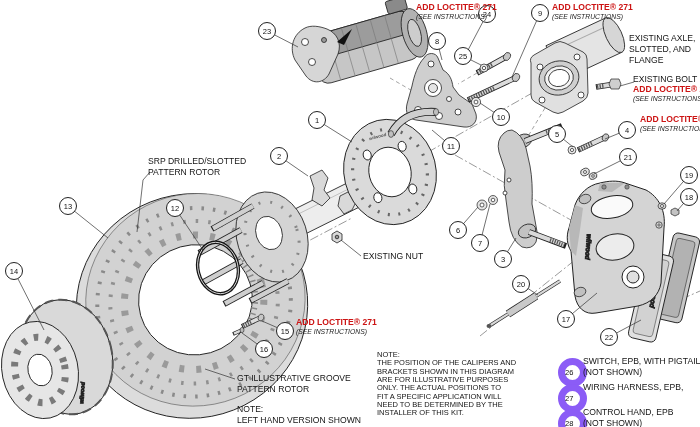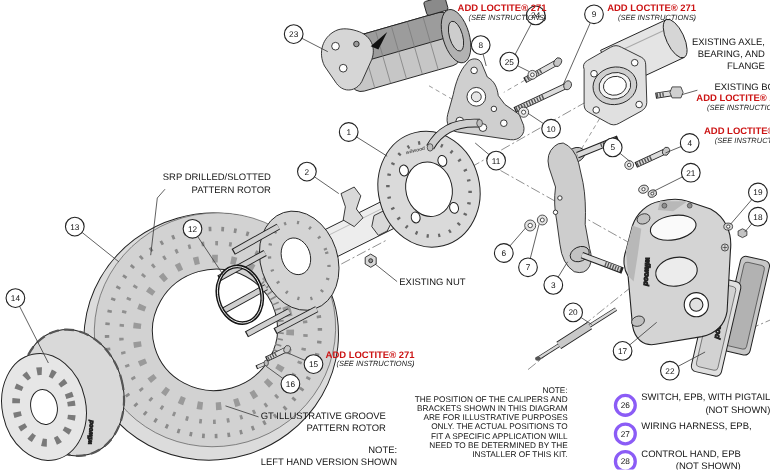--- a/index.html
+++ b/index.html
@@ -1,26 +1,26 @@
 <!DOCTYPE html>
 <html><head>
 <meta charset="utf-8">
 <style>
   html,body{margin:0;padding:0;background:#fff;}
   #stage{position:relative;width:700px;height:427px;background:#ffffff;overflow:hidden;
          font-family:"Liberation Sans",sans-serif;}
   #art{position:absolute;left:0;top:0;}
-  .lbl{position:absolute;color:#141414;font-size:8.6px;line-height:11.2px;white-space:nowrap;text-align:right;}
+  .lbl{position:absolute;color:#141414;font-size:8.6px;line-height:11.2px;white-space:nowrap;}
   .lbl .ln{display:block;}
   .red{color:#cc1414;font-weight:bold;font-size:8.6px;line-height:9.5px;}
   .instr{font-style:italic;font-weight:normal;color:#1b1b1b;font-size:6.8px;line-height:8px;}
   .note{font-size:7.5px;line-height:8.35px;}
-  .legend-circle{position:absolute;width:15px;height:15px;border:3px solid #8b5cf6;border-radius:50%;
-                 background:#fff;text-align:center;line-height:15px;font-size:7.5px;color:#111;}
-  .legend-text{position:absolute;font-size:8.6px;line-height:11px;color:#141414;white-space:nowrap;text-align:right;}
+  .legend-circle{position:absolute;width:15px;height:15px;border:7px solid #8b5cf6;border-radius:50%;
+                 background:#fff;line-height:15px;font-size:7.5px;color:#111;}
+  .legend-text{position:absolute;font-size:8.6px;line-height:11px;color:#141414;white-space:nowrap;}
   svg text.callout-num{font-family:"Liberation Sans",sans-serif;font-size:7.5px;fill:#111;}
   svg .callout-circle{fill:#ffffff;stroke:#222;stroke-width:1;}
   svg .leader{stroke:#333;stroke-width:0.7;fill:none;}
   svg text.brand{font-family:"Liberation Sans",sans-serif;font-style:italic;font-weight:bold;}
 </style>
 </head>
 <body>
 
 <div id="stage">
 
@@ -416,21 +416,21 @@
   <span class="ln instr">(SEE INSTRUCTIONS)</span>
 </div>
 
 <div class="lbl" style="left:552px;top:3px">
   <span class="ln red">ADD LOCTITE® 271</span>
   <span class="ln instr">(SEE INSTRUCTIONS)</span>
 </div>
 
 <div class="lbl" style="left:629px;top:33px">
   <span class="ln">EXISTING AXLE,</span>
-  <span class="ln">BEARING, AND</span>
+  <span class="ln">SLOTTED, AND</span>
   <span class="ln">FLANGE</span>
 </div>
 
 <div class="lbl" style="left:633px;top:74px">
   <span class="ln">EXISTING BOLT</span>
   <span class="ln red">ADD LOCTITE® 271</span>
   <span class="ln instr">(SEE INSTRUCTIONS)</span>
 </div>
 
 <div class="lbl" style="left:640px;top:115px">

